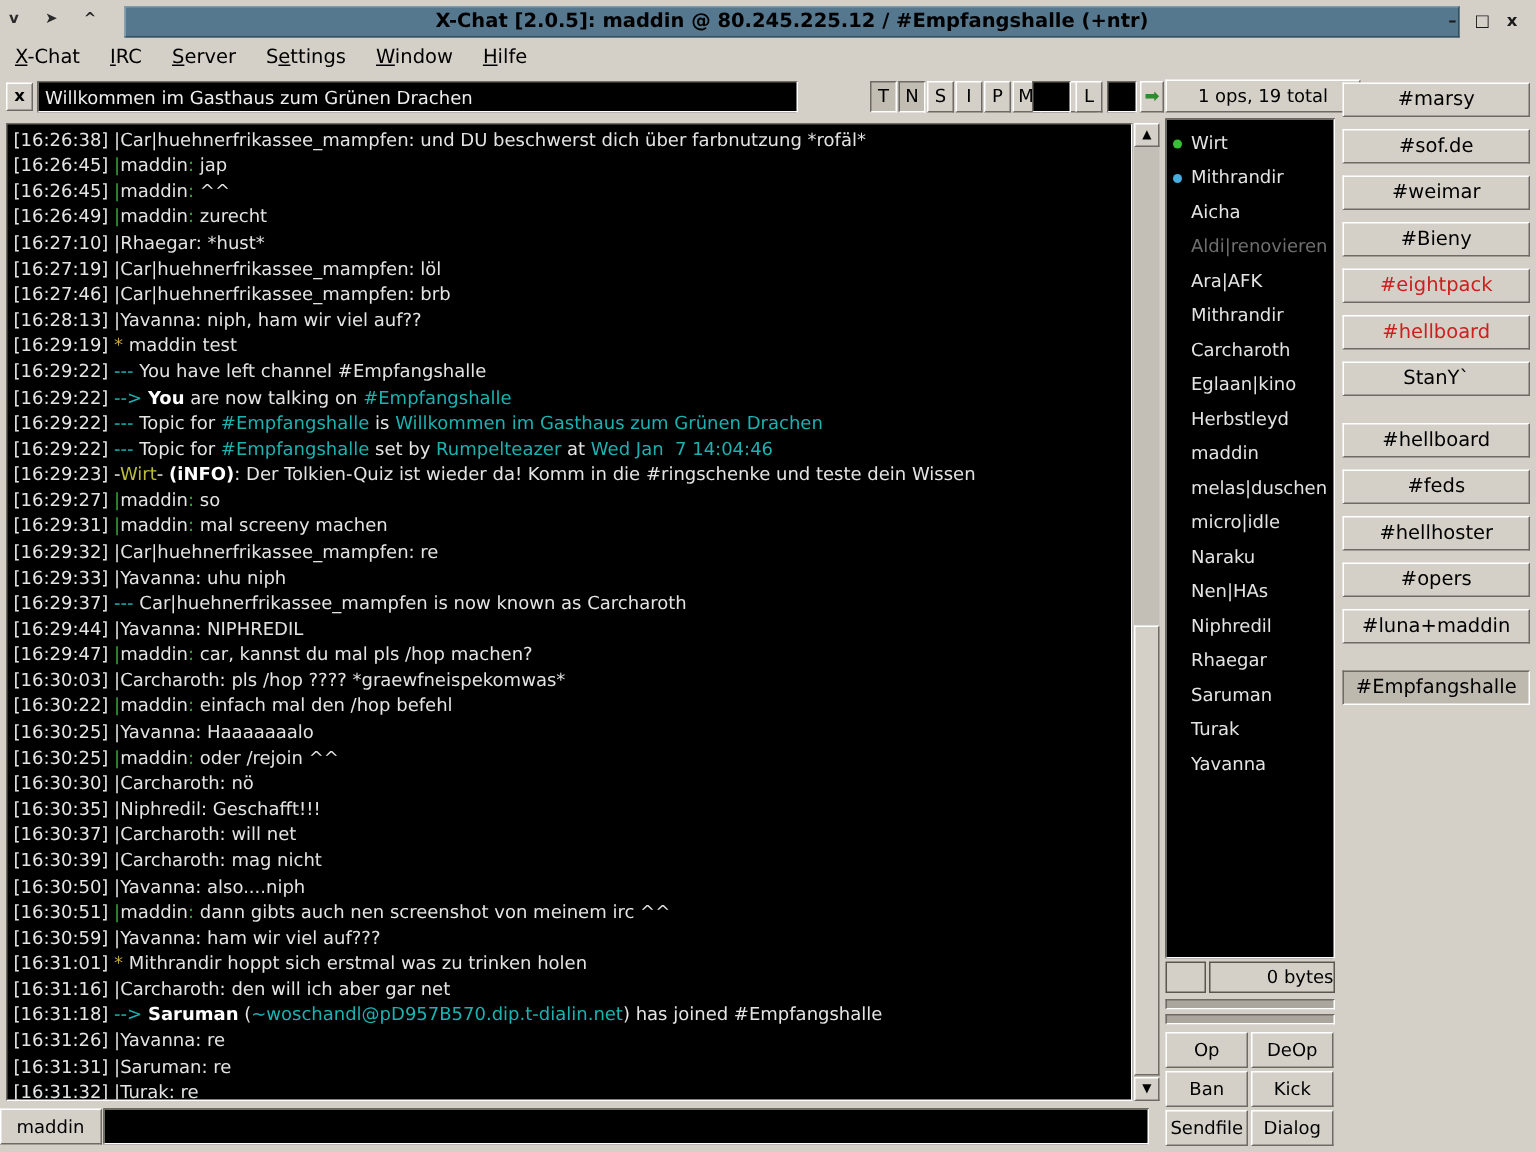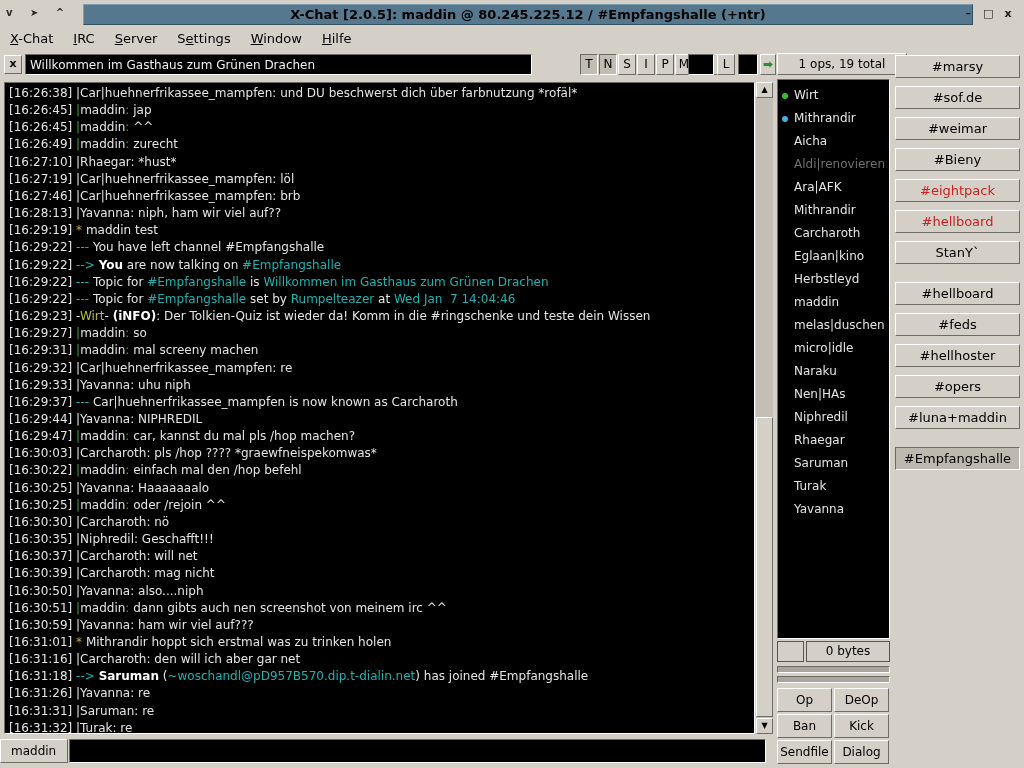--- a/index.html
+++ b/index.html
@@ -66,21 +66,21 @@
   #userlist { position:absolute; left:777px; top:79px; width:113px; height:560px;
     background:#000; border:1px solid; border-color:#6e6a64 #ffffff #ffffff #6e6a64; padding-top:4px; overflow:hidden; }
   .user-row { height:23px; line-height:23px; padding-left:16px; color:#e4e4e4; font-size:12px; white-space:nowrap; position:relative; cursor:default; }
   .user-row.away { color:#6f6f6f; }
   .user-dot { position:absolute; left:4px; top:9px; width:6px; height:6px; border-radius:50%; }
   .dot-op { background:#35c035; }
   .dot-voice { background:#46aee0; }
 
   
   #lagbox { position:absolute; left:777px; top:641px; width:27px; height:21px; background:#d4d0c8; border:1px solid #5a564e; }
-  #bytesbox { position:absolute; left:806px; top:641px; width:84px; height:21px; background:#d4d0c8; border:1px solid #5a564e; text-align:center; line-height:19px; font-size:12px; }
+  #bytesbox { position:absolute; left:806px; top:641px; width:84px; height:21px; background:#d4d0c8; border:1px solid #5a564e; text-align:right; line-height:19px; font-size:12px; }
   .meter { position:absolute; left:777px; width:113px; height:7px; background:#aaa69e; border:1px solid; border-color:#6e6a64 #ffffff #ffffff #6e6a64; }
   #meter1 { top:666px; } #meter2 { top:676px; }
 
   
   #action-grid { position:absolute; left:777px; top:688px; width:113px; display:grid; grid-template-columns:55px 55px; grid-auto-rows:24px; gap:2px; }
   .action-btn { text-align:center; line-height:22px; font-size:12px; cursor:default; }
 
   
   #channel-col { position:absolute; left:895px; top:55px; width:125px; }
   .chan-btn { width:125px; height:23px; margin-bottom:8px; text-align:center; line-height:21px; font-size:13px; cursor:default;

